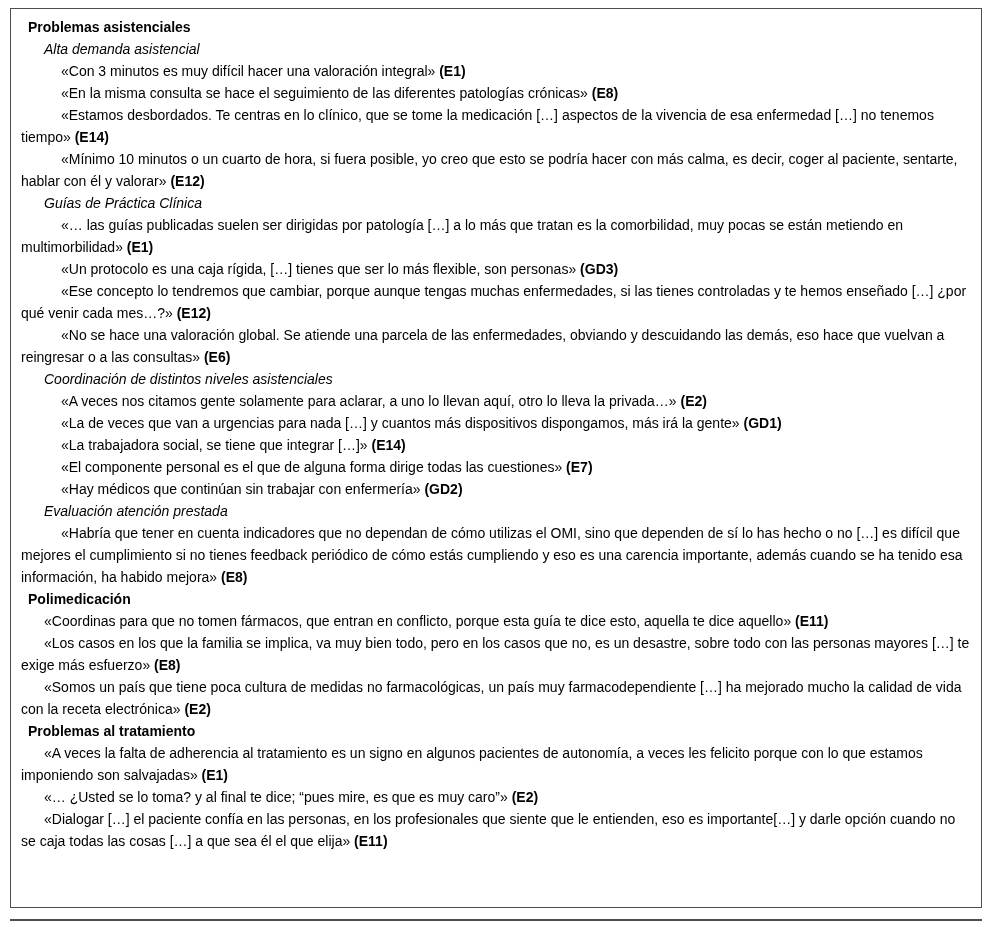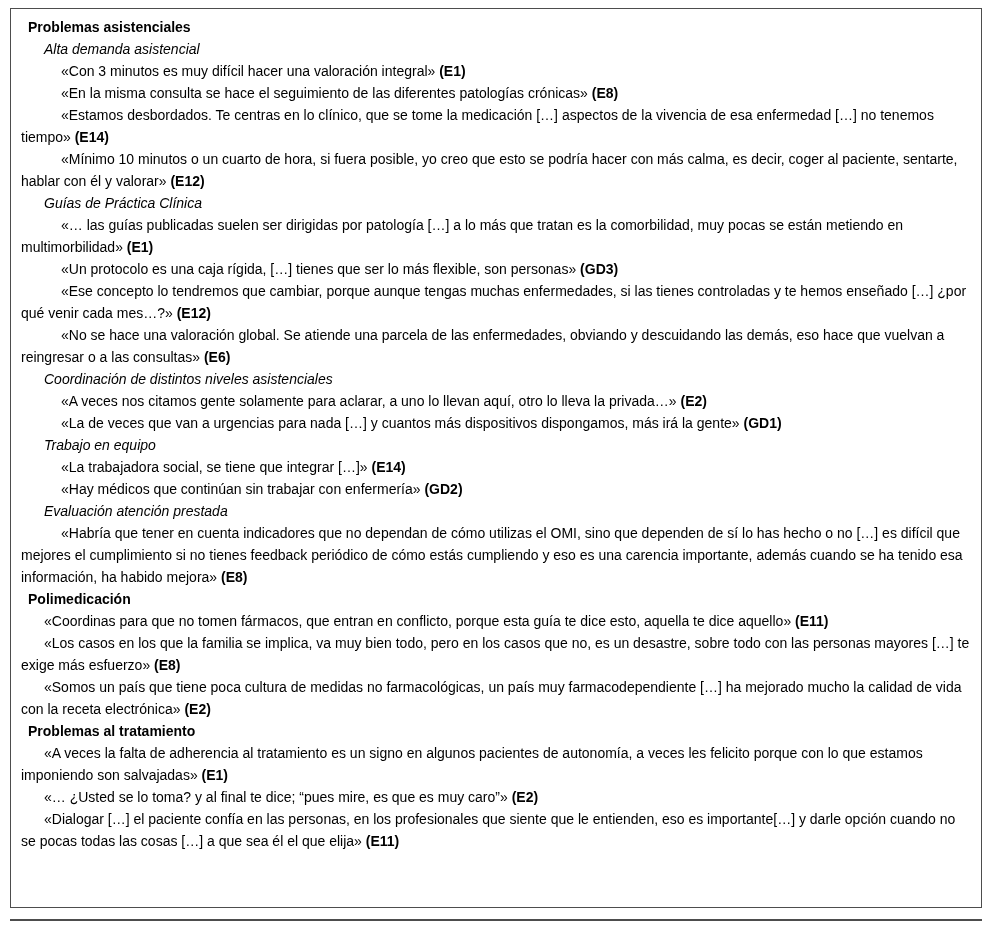--- a/index.html
+++ b/index.html
@@ -69,28 +69,28 @@
       <p class="quote quote-l3"><span class="qtext">«Estamos desbordados. Te centras en lo clínico, que se tome la medicación […] aspectos de la vivencia de esa enfermedad […] no tenemos tiempo»</span> <span class="code">(E14)</span></p>
       <p class="quote quote-l3"><span class="qtext">«Mínimo 10 minutos o un cuarto de hora, si fuera posible, yo creo que esto se podría hacer con más calma, es decir, coger al paciente, sentarte, hablar con él y valorar»</span> <span class="code">(E12)</span></p>
       <p class="sub-title">Guías de Práctica Clínica</p>
       <p class="quote quote-l3"><span class="qtext">«… las guías publicadas suelen ser dirigidas por patología […] a lo más que tratan es la comorbilidad, muy pocas se están metiendo en multimorbilidad»</span> <span class="code">(E1)</span></p>
       <p class="quote quote-l3"><span class="qtext">«Un protocolo es una caja rígida, […] tienes que ser lo más flexible, son personas»</span> <span class="code">(GD3)</span></p>
       <p class="quote quote-l3"><span class="qtext">«Ese concepto lo tendremos que cambiar, porque aunque tengas muchas enfermedades, si las tienes controladas y te hemos enseñado […] ¿por qué venir cada mes…?»</span> <span class="code">(E12)</span></p>
       <p class="quote quote-l3"><span class="qtext">«No se hace una valoración global. Se atiende una parcela de las enfermedades, obviando y descuidando las demás, eso hace que vuelvan a reingresar o a las consultas»</span> <span class="code">(E6)</span></p>
       <p class="sub-title">Coordinación de distintos niveles asistenciales</p>
       <p class="quote quote-l3"><span class="qtext">«A veces nos citamos gente solamente para aclarar, a uno lo llevan aquí, otro lo lleva la privada…»</span> <span class="code">(E2)</span></p>
       <p class="quote quote-l3"><span class="qtext">«La de veces que van a urgencias para nada […] y cuantos más dispositivos dispongamos, más irá la gente»</span> <span class="code">(GD1)</span></p>
-      <p class="sub-title">Trabajo en equipo</p>
       <p class="quote quote-l3"><span class="qtext">«La trabajadora social, se tiene que integrar […]»</span> <span class="code">(E14)</span></p>
+      <p class="quote quote-l3"><span class="qtext">«El componente personal es el que de alguna forma dirige todas las cuestiones»</span> <span class="code">(E7)</span></p>
       <p class="quote quote-l3"><span class="qtext">«Hay médicos que continúan sin trabajar con enfermería»</span> <span class="code">(GD2)</span></p>
       <p class="sub-title">Evaluación atención prestada</p>
       <p class="quote quote-l3"><span class="qtext">«Habría que tener en cuenta indicadores que no dependan de cómo utilizas el OMI, sino que dependen de sí lo has hecho o no […] es difícil que mejores el cumplimiento si no tienes feedback periódico de cómo estás cumpliendo y eso es una carencia importante, además cuando se ha tenido esa información, ha habido mejora»</span> <span class="code">(E8)</span></p>
       <p class="sec-title">Polimedicación</p>
       <p class="quote quote-l2"><span class="qtext">«Coordinas para que no tomen fármacos, que entran en conflicto, porque esta guía te dice esto, aquella te dice aquello»</span> <span class="code">(E11)</span></p>
       <p class="quote quote-l2"><span class="qtext">«Los casos en los que la familia se implica, va muy bien todo, pero en los casos que no, es un desastre, sobre todo con las personas mayores […] te exige más esfuerzo»</span> <span class="code">(E8)</span></p>
       <p class="quote quote-l2"><span class="qtext">«Somos un país que tiene poca cultura de medidas no farmacológicas, un país muy farmacodependiente […] ha mejorado mucho la calidad de vida con la receta electrónica»</span> <span class="code">(E2)</span></p>
       <p class="sec-title">Problemas al tratamiento</p>
       <p class="quote quote-l2"><span class="qtext">«A veces la falta de adherencia al tratamiento es un signo en algunos pacientes de autonomía, a veces les felicito porque con lo que estamos imponiendo son salvajadas»</span> <span class="code">(E1)</span></p>
       <p class="quote quote-l2"><span class="qtext">«… ¿Usted se lo toma? y al final te dice; “pues mire, es que es muy caro”»</span> <span class="code">(E2)</span></p>
-      <p class="quote quote-l2"><span class="qtext">«Dialogar […] el paciente confía en las personas, en los profesionales que siente que le entienden, eso es importante[…] y darle opción cuando no se pocas todas las cosas […] a que sea él el que elija»</span> <span class="code">(E11)</span></p>
+      <p class="quote quote-l2"><span class="qtext">«Dialogar […] el paciente confía en las personas, en los profesionales que siente que le entienden, eso es importante[…] y darle opción cuando no se caja todas las cosas […] a que sea él el que elija»</span> <span class="code">(E11)</span></p>
     </div>
   <div class="bottom-rule"></div>
 </div>
 
 </body></html>

